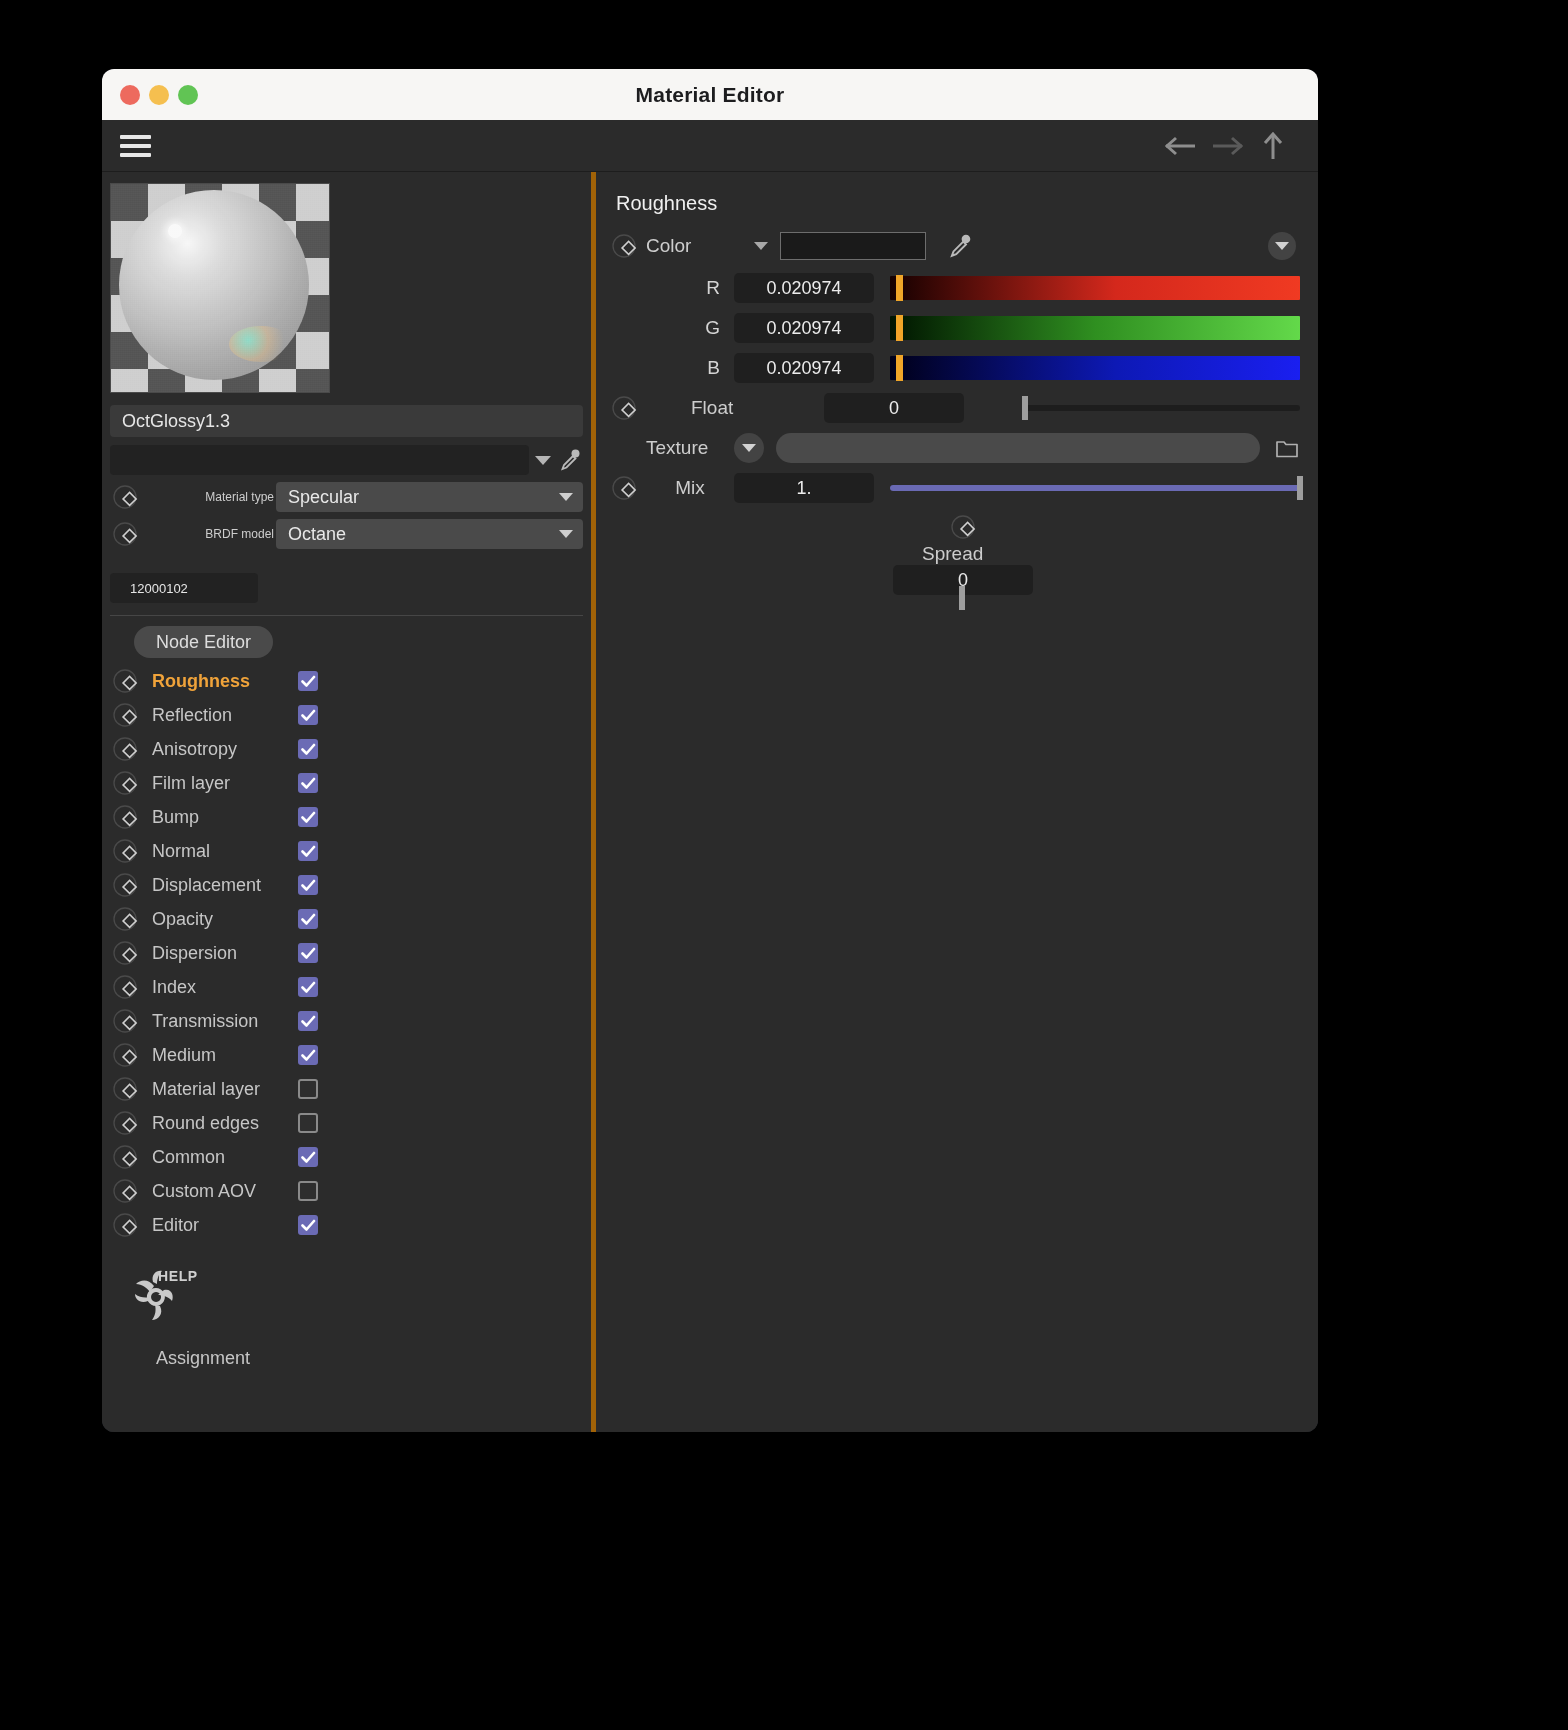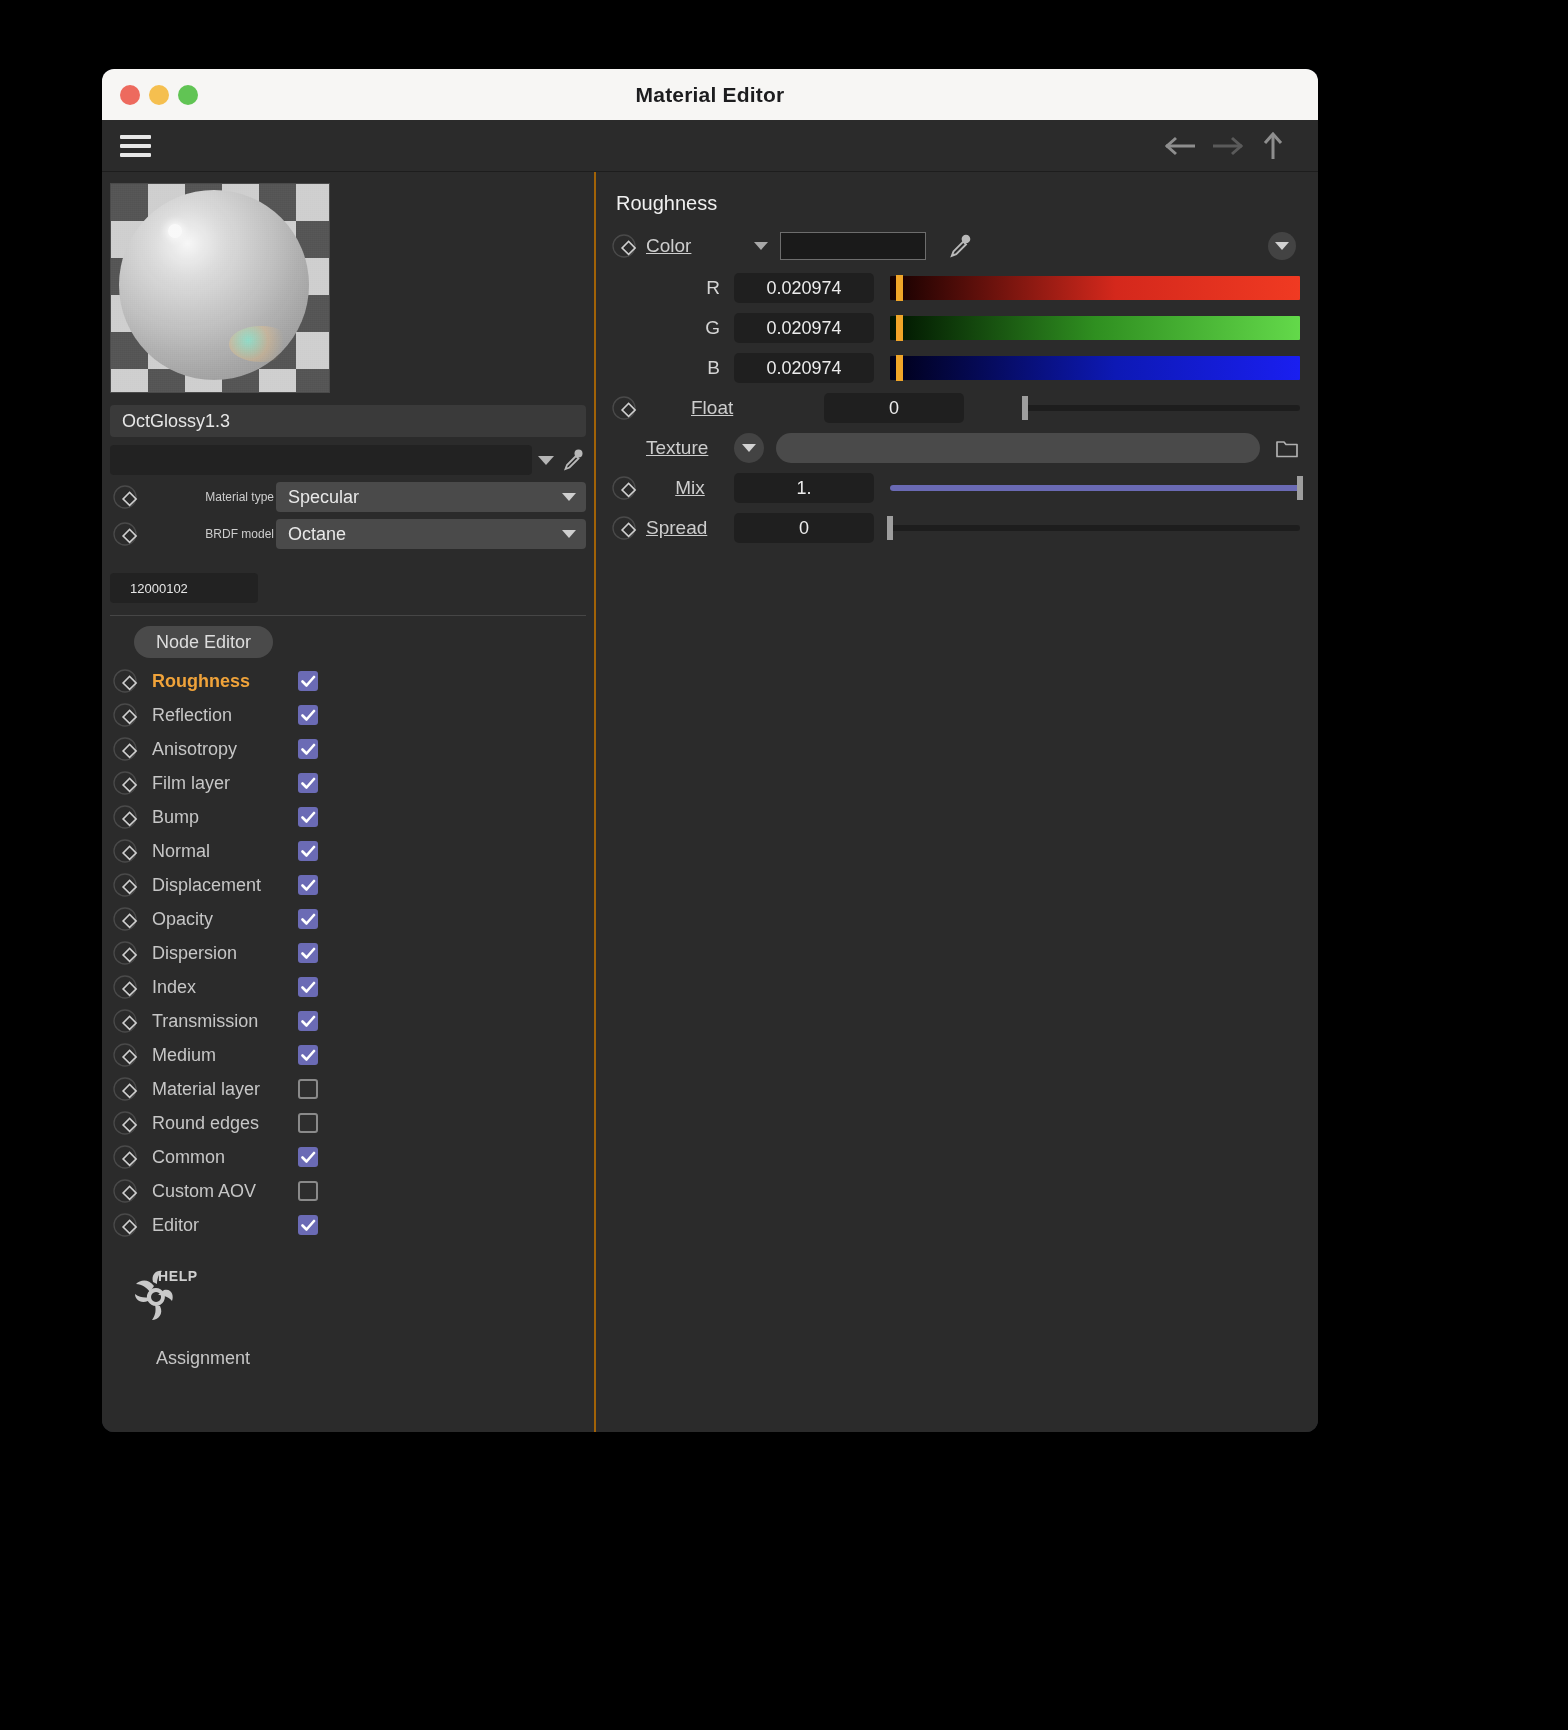--- a/index.html
+++ b/index.html
@@ -84,21 +84,21 @@
   .nav-btn svg { display: block; }
   
   .body-split {
     display: flex;
     height: calc(100% - 103px);
     background: #2b2b2b;
   }
   .left-panel {
     width: 494px;
     background: #2b2b2b;
-    border-right: 2px solid #a16207;
+    border-right: 5px solid #a16207;
     box-sizing: border-box;
     padding: 0;
     position: relative;
   }
   .right-panel {
     flex: 1;
     background: #2b2b2b;
     position: relative;
     padding: 20px 0 0 0;
   }
@@ -328,21 +328,20 @@
   .r-diamond {
     width: 32px; height: 32px; flex: none;
     display: flex; align-items: center; justify-content: center;
   }
   .r-label {
     font-size: 19px;
     color: #cdcdcd;
     width: 108px;
     padding-left: 6px;
     box-sizing: border-box;
-    text-decoration: underline;
   }
   .round-caret {
     width: 30px; height: 30px;
     border-radius: 50%;
     background: #434343;
     display: flex; align-items: center; justify-content: center;
     flex: none;
   }
   .round-caret .caret-down {
     border-left-width: 7px; border-right-width: 7px; border-top-width: 8px;
@@ -917,21 +916,21 @@
           </svg>
         </div>
         <div class="r-label" style="width:94px;text-align:center;">Mix</div>
         <div class="num-field">1.</div>
         <div class="mix-track">
           <div class="fill" id="mix-fill" style="width: 100%; background: rgb(106, 106, 180);"></div>
           <div class="handle" id="mix-handle" style="left: calc(100% - 3px);"></div>
         </div>
       </div>
 
-      <div class="channel-row" style="padding-left:12px;">
+      <div class="channel-row" style="padding-left:12px;flex-direction:column;">
         <div class="r-diamond">
           <svg width="26" height="26" viewBox="0 0 26 26">
             <circle cx="13" cy="13" r="11" fill="none" stroke="#4a4a4a" stroke-width="1.3"></circle>
             <rect x="13" y="6.5" width="9.2" height="9.2" fill="none" stroke="#cfcfcf" stroke-width="1.6" transform="rotate(45 13 13)"></rect>
           </svg>
         </div>
         <div class="r-label" style="width:94px;">Spread</div>
         <div class="num-field">0</div>
         <div class="thin-track">
           <div class="handle" id="spread-handle" style="left: calc(0% - 3px);"></div>

